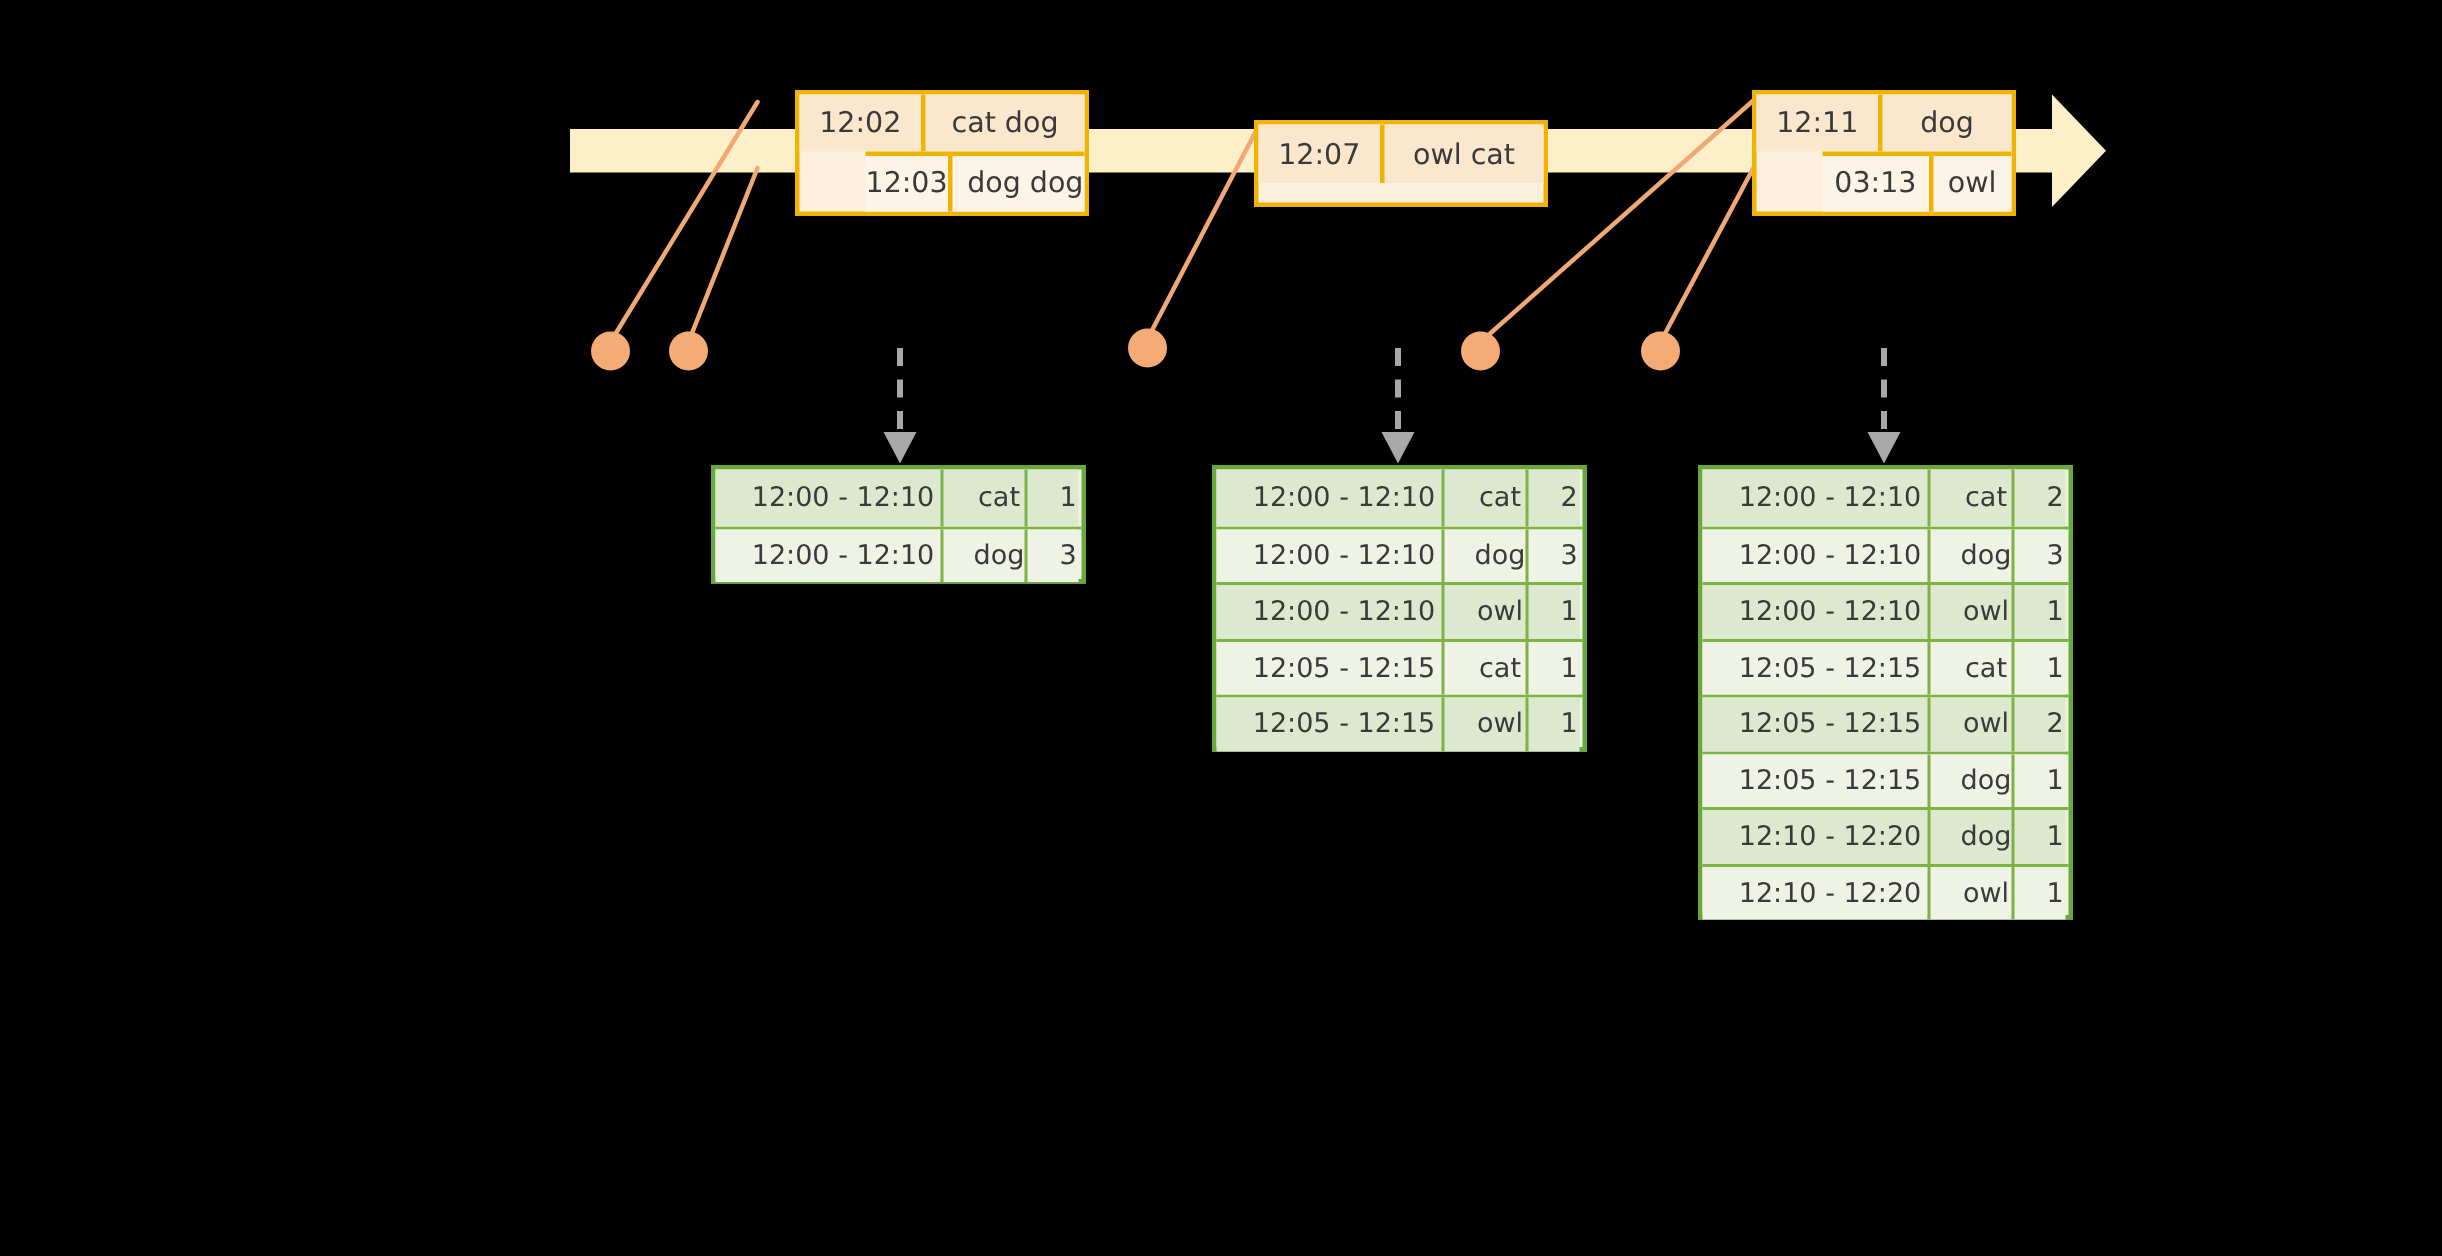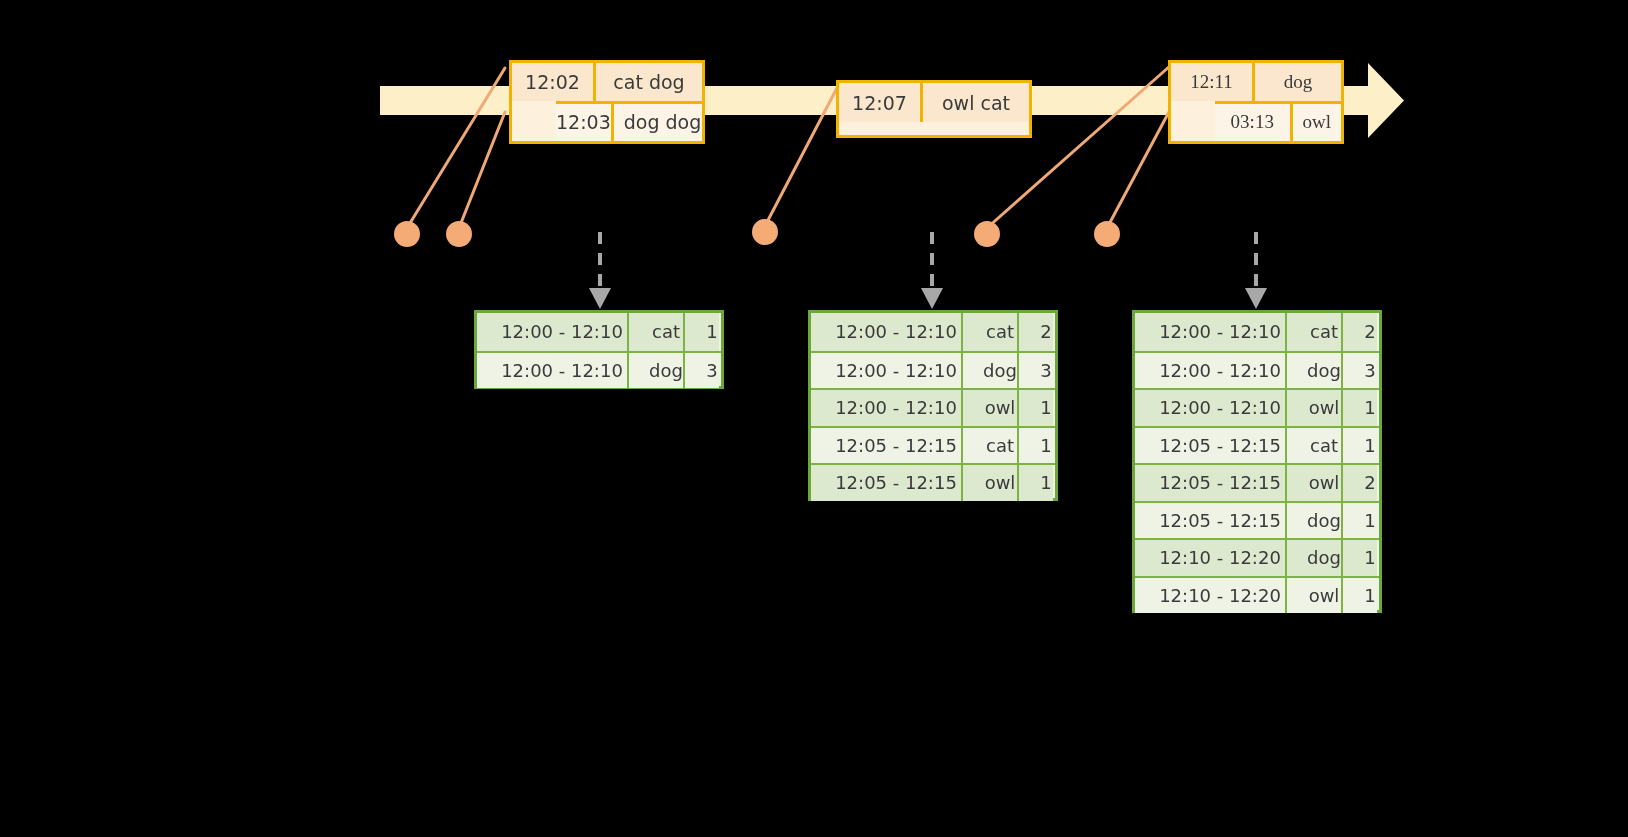--- a/index.html
+++ b/index.html
@@ -145,39 +145,39 @@
         <line x1="932" y1="232" x2="932" y2="288" stroke-dasharray="12 9"></line>
         <path d="M 921 288 L 943 288 L 932 309 Z" stroke="none"></path>
       </g>
       <g>
         <line x1="1256" y1="232" x2="1256" y2="288" stroke-dasharray="12 9"></line>
         <path d="M 1245 288 L 1267 288 L 1256 309 Z" stroke="none"></path>
       </g>
     </g>
   </svg>
 
-  <div class="event-box" style="left:509px; top:60px; width:196px; height:84px;">
+  <div class="event-box" style="left:530px; top:60px; width:196px; height:84px;">
     <div class="event-row alt">
       <div class="event-time">12:02</div>
       <div class="event-words">cat dog</div>
     </div>
     <div class="event-row plain">
       <div class="event-time">12:03</div>
       <div class="event-words">dog dog</div>
     </div>
   </div>
 
   <div class="event-box" style="left:836px; top:80px; width:196px; height:58px;">
     <div class="event-row alt">
       <div class="event-time">12:07</div>
       <div class="event-words">owl cat</div>
     </div>
   </div>
 
-  <div class="event-box" style="left:1168px; top:60px; width:176px; height:84px;font-family:Liberation Serif, serif;">
+  <div class="event-box" style="left:1168px; top:60px; width:176px; height:84px;">
     <div class="event-row alt">
       <div class="event-time">12:11</div>
       <div class="event-words">dog</div>
     </div>
     <div class="event-row plain">
       <div class="event-time">03:13</div>
       <div class="event-words">owl</div>
     </div>
   </div>
 

